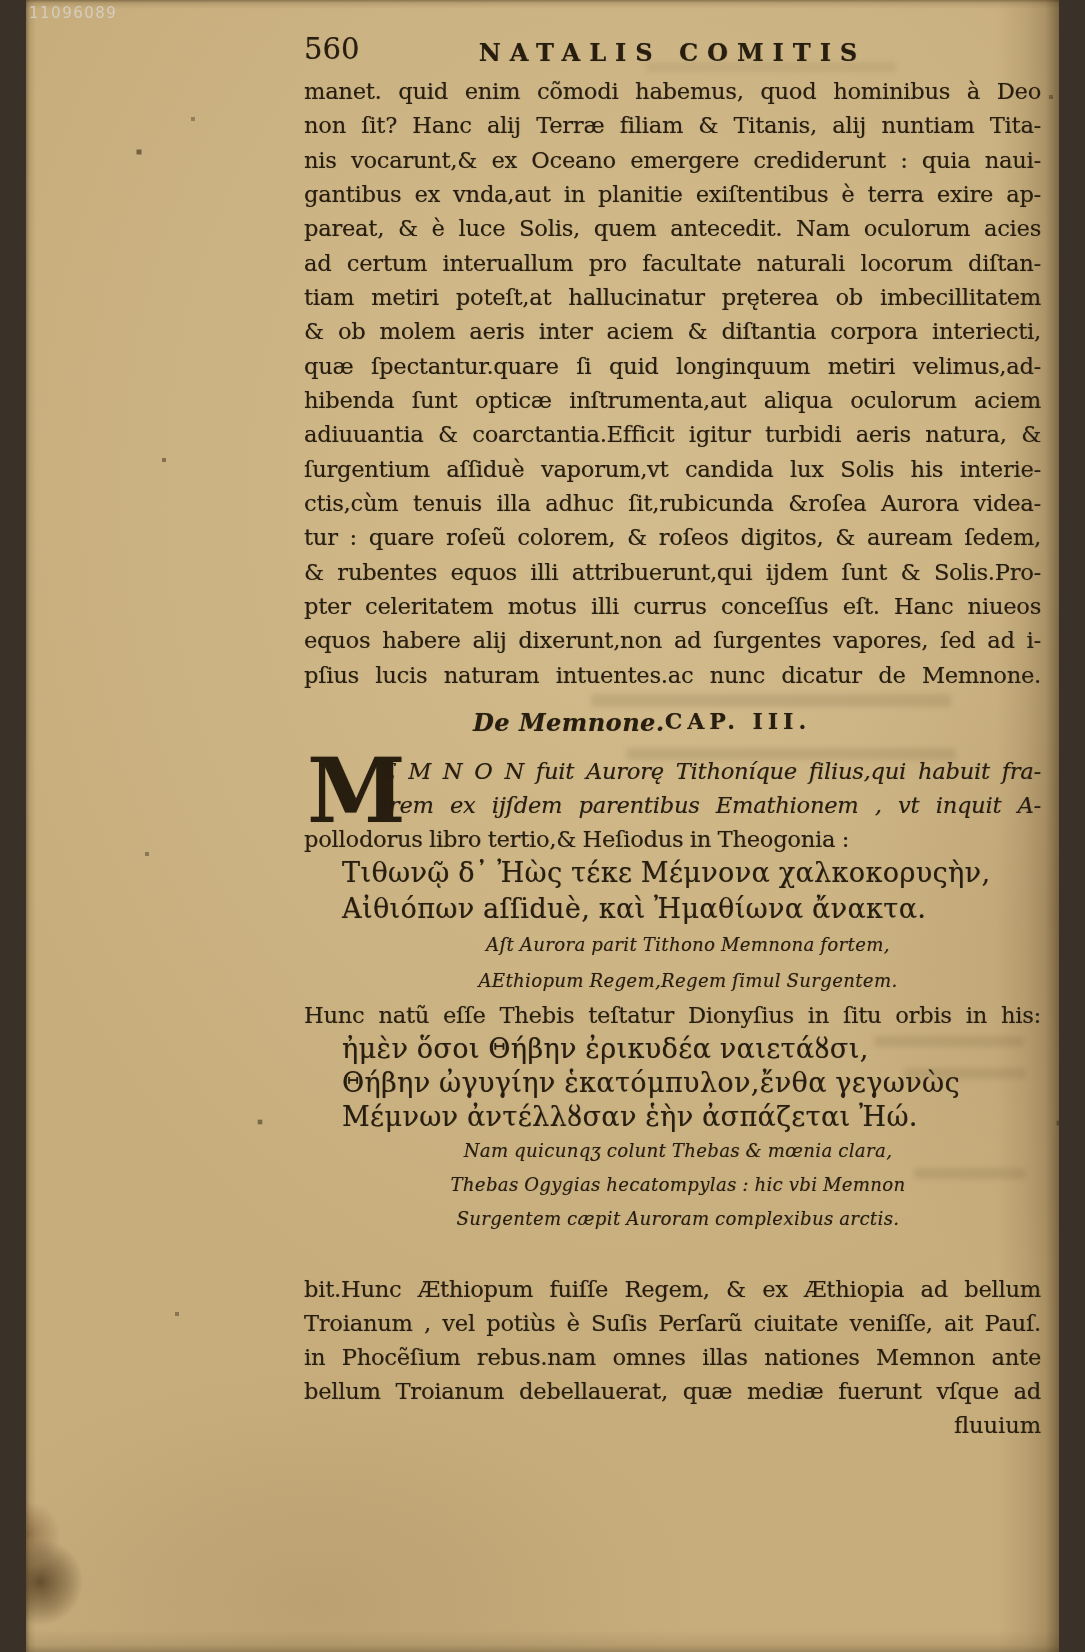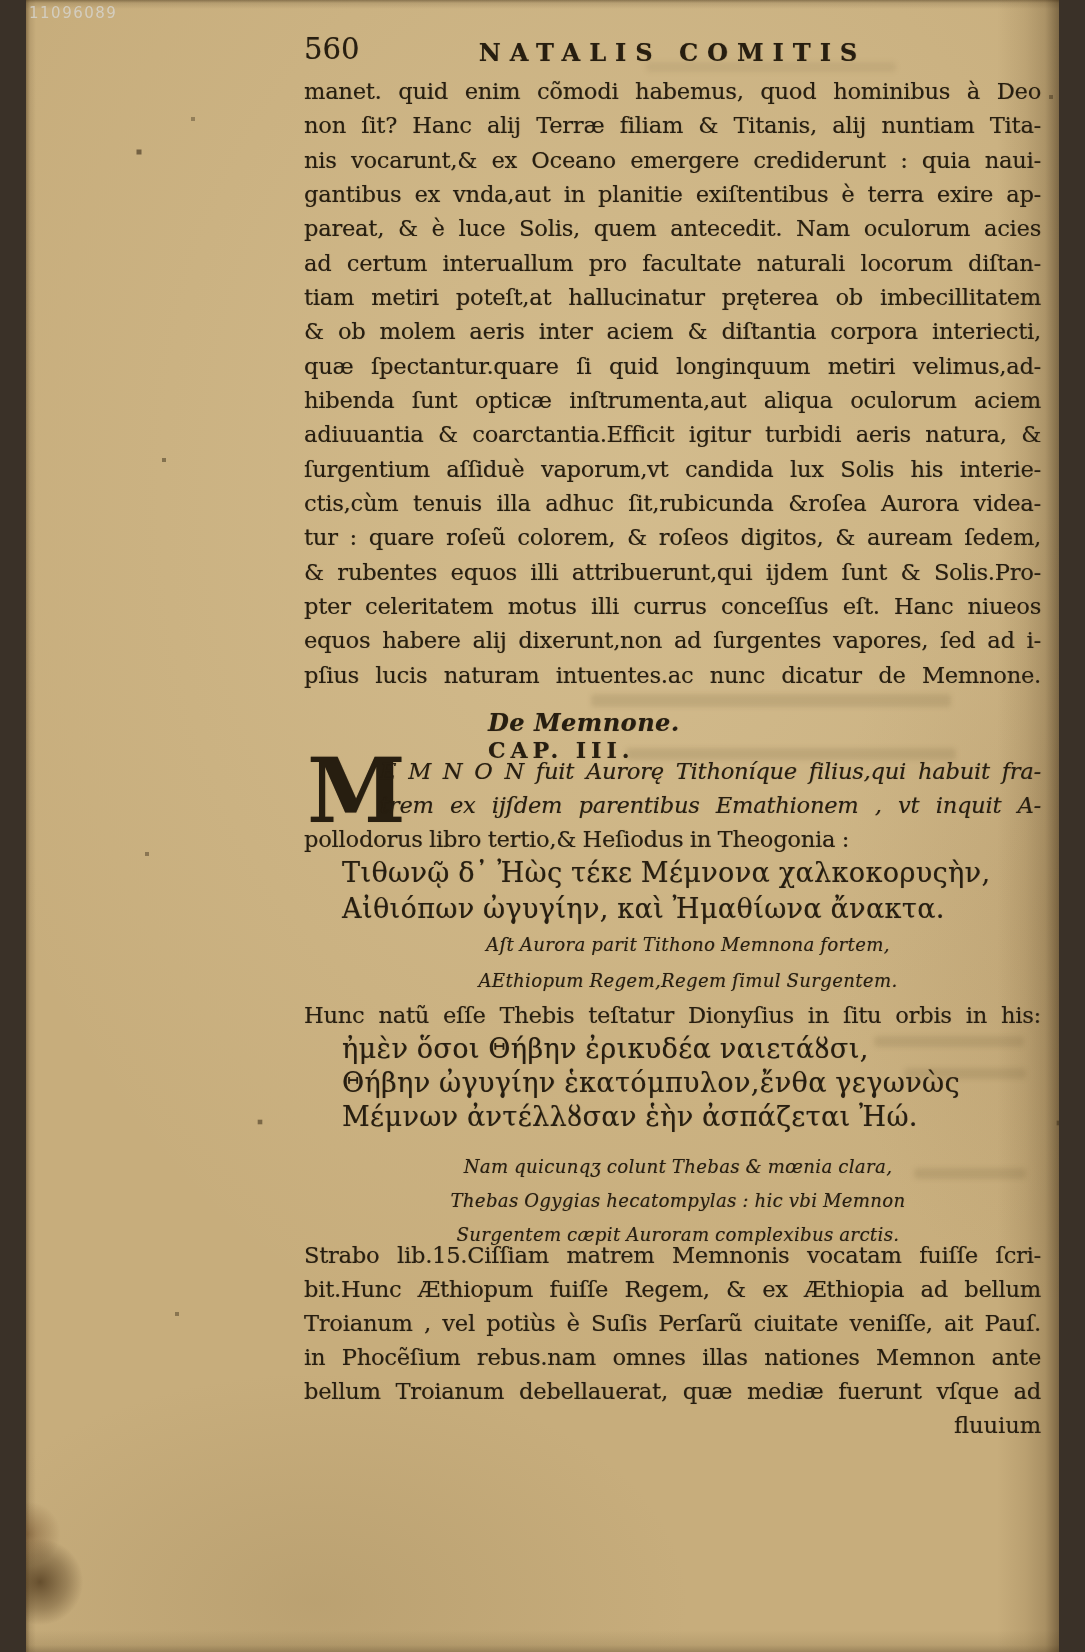--- a/index.html
+++ b/index.html
@@ -26,36 +26,36 @@
   .line{
     position:absolute; left:278px; width:737px;
     font-size:22.5px; line-height:30px;
     letter-spacing:-0.2px; word-spacing:-0.5px;
   }
   .just{ text-align:justify; }
   .just::after{ content:""; display:inline-block; width:100%; height:0; }
   .indent-dropcap{ left:354px; width:661px;font-style:italic; }
   .greek{ left:316px; width:680px; font-size:27px; letter-spacing:0.4px; text-align:left; }
   .quote{ left:332px; width:660px; font-size:18px; font-style:italic; letter-spacing:0.4px; text-align:center; }
-  .quote-b{ left:322px;margin-top:16px; }
+  .quote-b{ left:322px; }
   .watermark{
     position:absolute; left:3px; top:4px;
     font-family:"DejaVu Sans","Liberation Sans",sans-serif;
     font-size:15px; letter-spacing:1.5px;
     color:rgba(213,209,200,0.88);
   }
   .page-number{ position:absolute; left:278px; top:32px; font-size:29px; }
   .running-title{
     position:absolute; left:278px; top:38px; width:737px;
     text-align:center; font-size:24px; letter-spacing:9px; font-weight:600;
   }
   .chapter{
-    position:absolute; left:295px; top:708px; width:737px;
+    position:absolute; left:280px; top:708px; width:737px;
     display:flex; justify-content:flex-start;
-    padding-left:167px; padding-right:100px; box-sizing:border-box;flex-direction:column;
+    padding-left:167px; padding-right:100px; box-sizing:border-box;
   }
   .chapter-title{ font-style:italic; font-size:24px; font-weight:600; letter-spacing:0.5px; }
   .chapter-cap{ font-size:22px; letter-spacing:5px; font-weight:600; }
   .dropcap{
     position:absolute; left:281px; top:753px;
     font-size:89px; line-height:76px; font-weight:600;
   }
   .catchword{
     position:absolute; left:278px; top:1412px; width:737px;
     text-align:right; font-size:22.5px;
@@ -114,36 +114,35 @@
     <span class="chapter-title txt">De Memnone.</span>
     <span class="chapter-cap txt">CAP. III.</span>
   </div>
 
   <div class="dropcap txt">M</div>
   <div class="line just indent-dropcap txt" style="top:756px">E M N O N fuit Aurorę Tithoníque filius,qui habuit fra-</div>
   <div class="line just indent-dropcap txt" style="top:790px">trem ex ijſdem parentibus Emathionem , vt inquit A-</div>
   <div class="line txt" style="top:824px">pollodorus libro tertio,&amp; Heſiodus in Theogonia :</div>
 
   <div class="line greek txt" style="top:858px">Τιθωνῷ δ᾽ Ἠὼς τέκε Μέμνονα χαλκοκορυςὴν,</div>
-  <div class="line greek txt" style="top:894px">Αἰθιόπων ὠγυγίην, καὶ Ἠμαθίωνα ἄνακτα.</div>
+  <div class="line greek txt" style="top:894px">Αἰθιόπων aſſiduè, καὶ Ἠμαθίωνα ἄνακτα.</div>
 
   <div class="line quote txt" style="top:930px">Aſt Aurora parit Tithono Memnona fortem,</div>
   <div class="line quote txt" style="top:966px">AEthiopum Regem,Regem ſimul Surgentem.</div>
 
   <div class="line just txt" style="top:1000px">Hunc natũ eſſe Thebis teſtatur Dionyſius in ſitu orbis in his:</div>
 
   <div class="line greek txt" style="top:1034px">ἠμὲν ὅσοι Θήβην ἐρικυδέα ναιετάȣσι,</div>
   <div class="line greek txt" style="top:1068px">Θήβην ὠγυγίην ἑκατόμπυλον,ἔνθα γεγωνὼς</div>
   <div class="line greek txt" style="top:1102px">Μέμνων ἀντέλλȣσαν ἑὴν ἀσπάζεται Ἠώ.</div>
 
   <div class="line quote quote-b txt" style="top:1136px">Nam quicunqʒ colunt Thebas &amp; mœnia clara,</div>
   <div class="line quote quote-b txt" style="top:1170px">Thebas Ogygias hecatompylas : hic vbi Memnon</div>
   <div class="line quote quote-b txt" style="top:1204px">Surgentem cæpit Auroram complexibus arctis.</div>
 
-  <div class="line just txt" style="top:1240px">Strabo lib.15.Ciſſiam matrem Memnonis vocatam fuiſſe ſcri-</div>
   <div class="line just txt" style="top:1274px">bit.Hunc Æthiopum fuiſſe Regem, &amp; ex Æthiopia ad bellum</div>
   <div class="line just txt" style="top:1308px">Troianum , vel potiùs è Suſis Perſarũ ciuitate veniſſe, ait Pauſ.</div>
   <div class="line just txt" style="top:1342px">in Phocẽſium rebus.nam omnes illas nationes Memnon ante</div>
   <div class="line just txt" style="top:1376px">bellum Troianum debellauerat, quæ mediæ fuerunt vſque ad</div>
 
   <div class="catchword txt">fluuium</div>
 
   <div class="ghost g1"></div>
   <div class="ghost g2"></div>
   <div class="ghost g3"></div>

